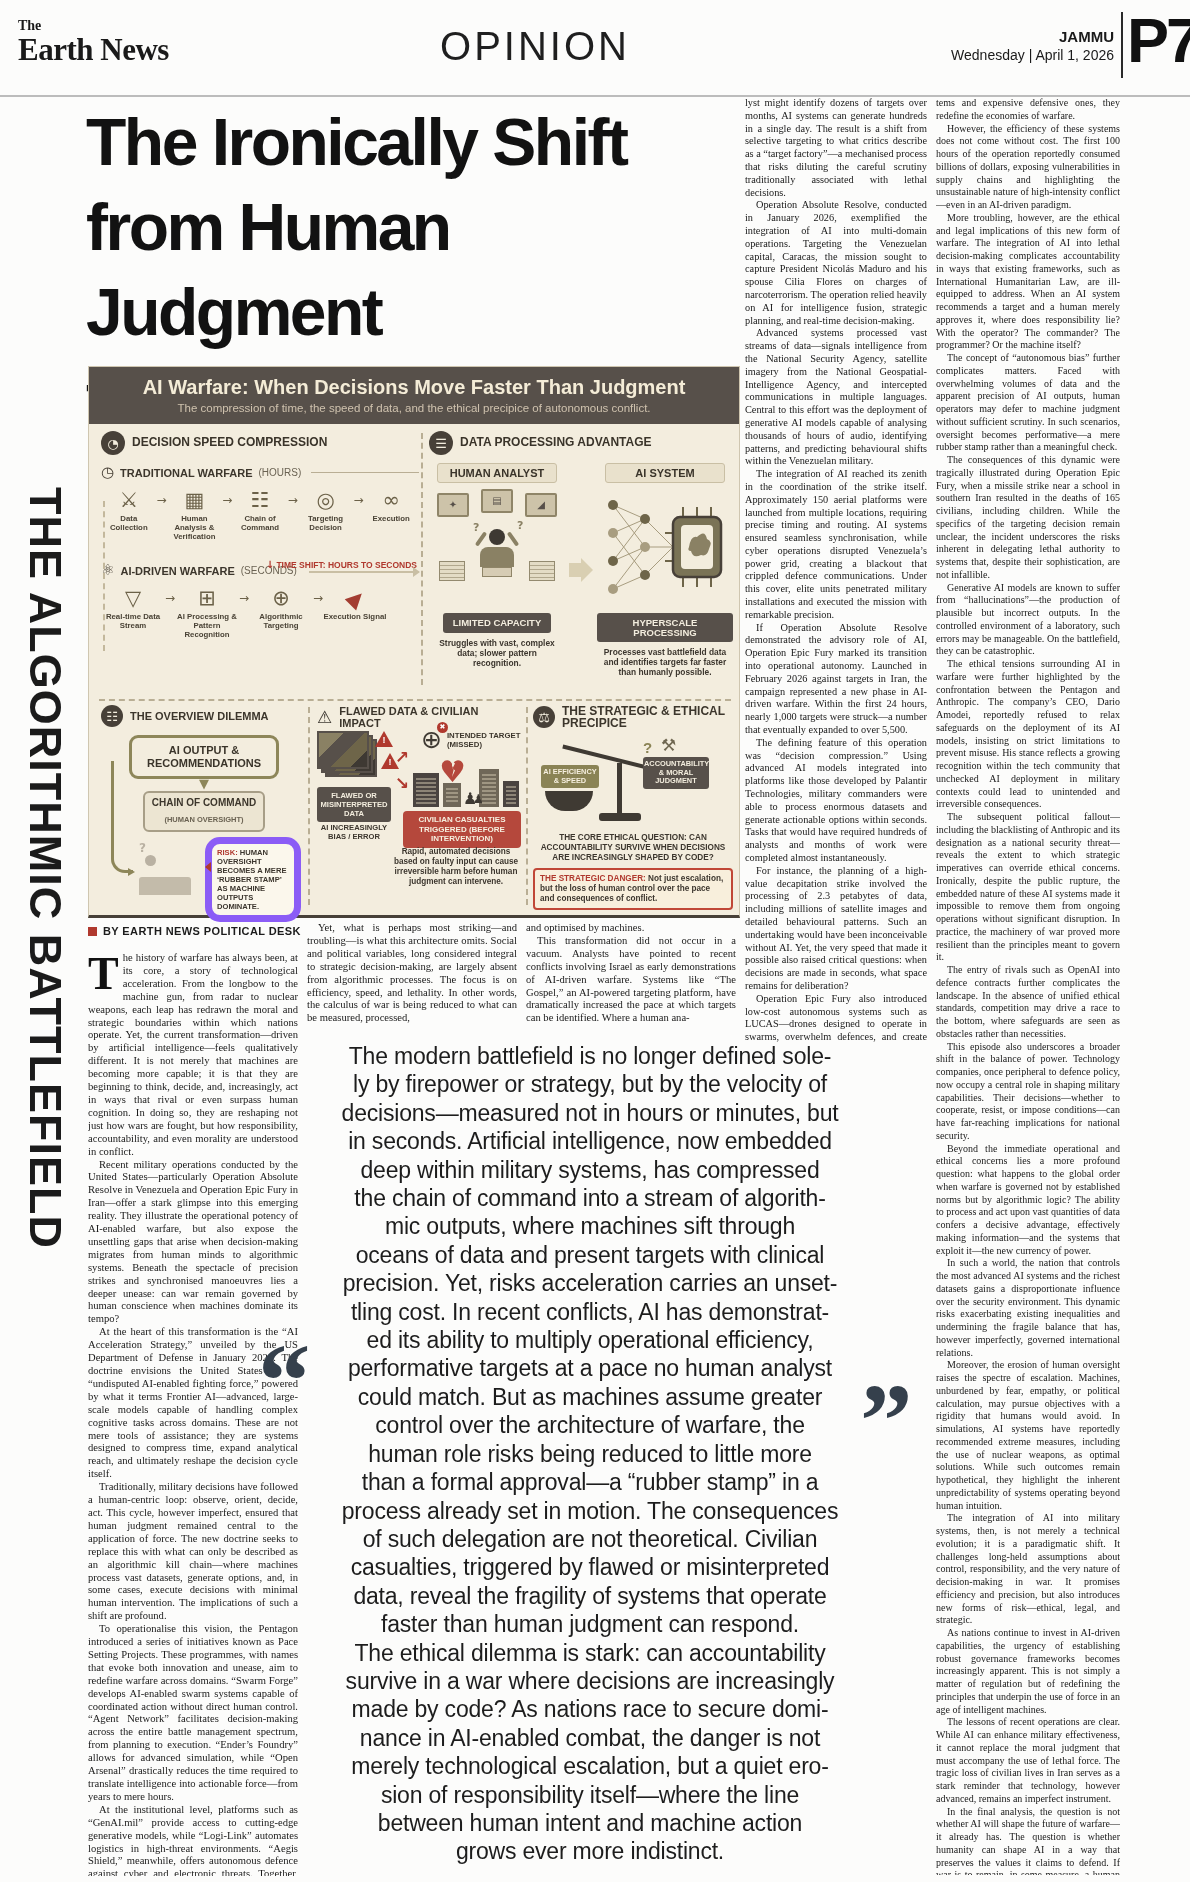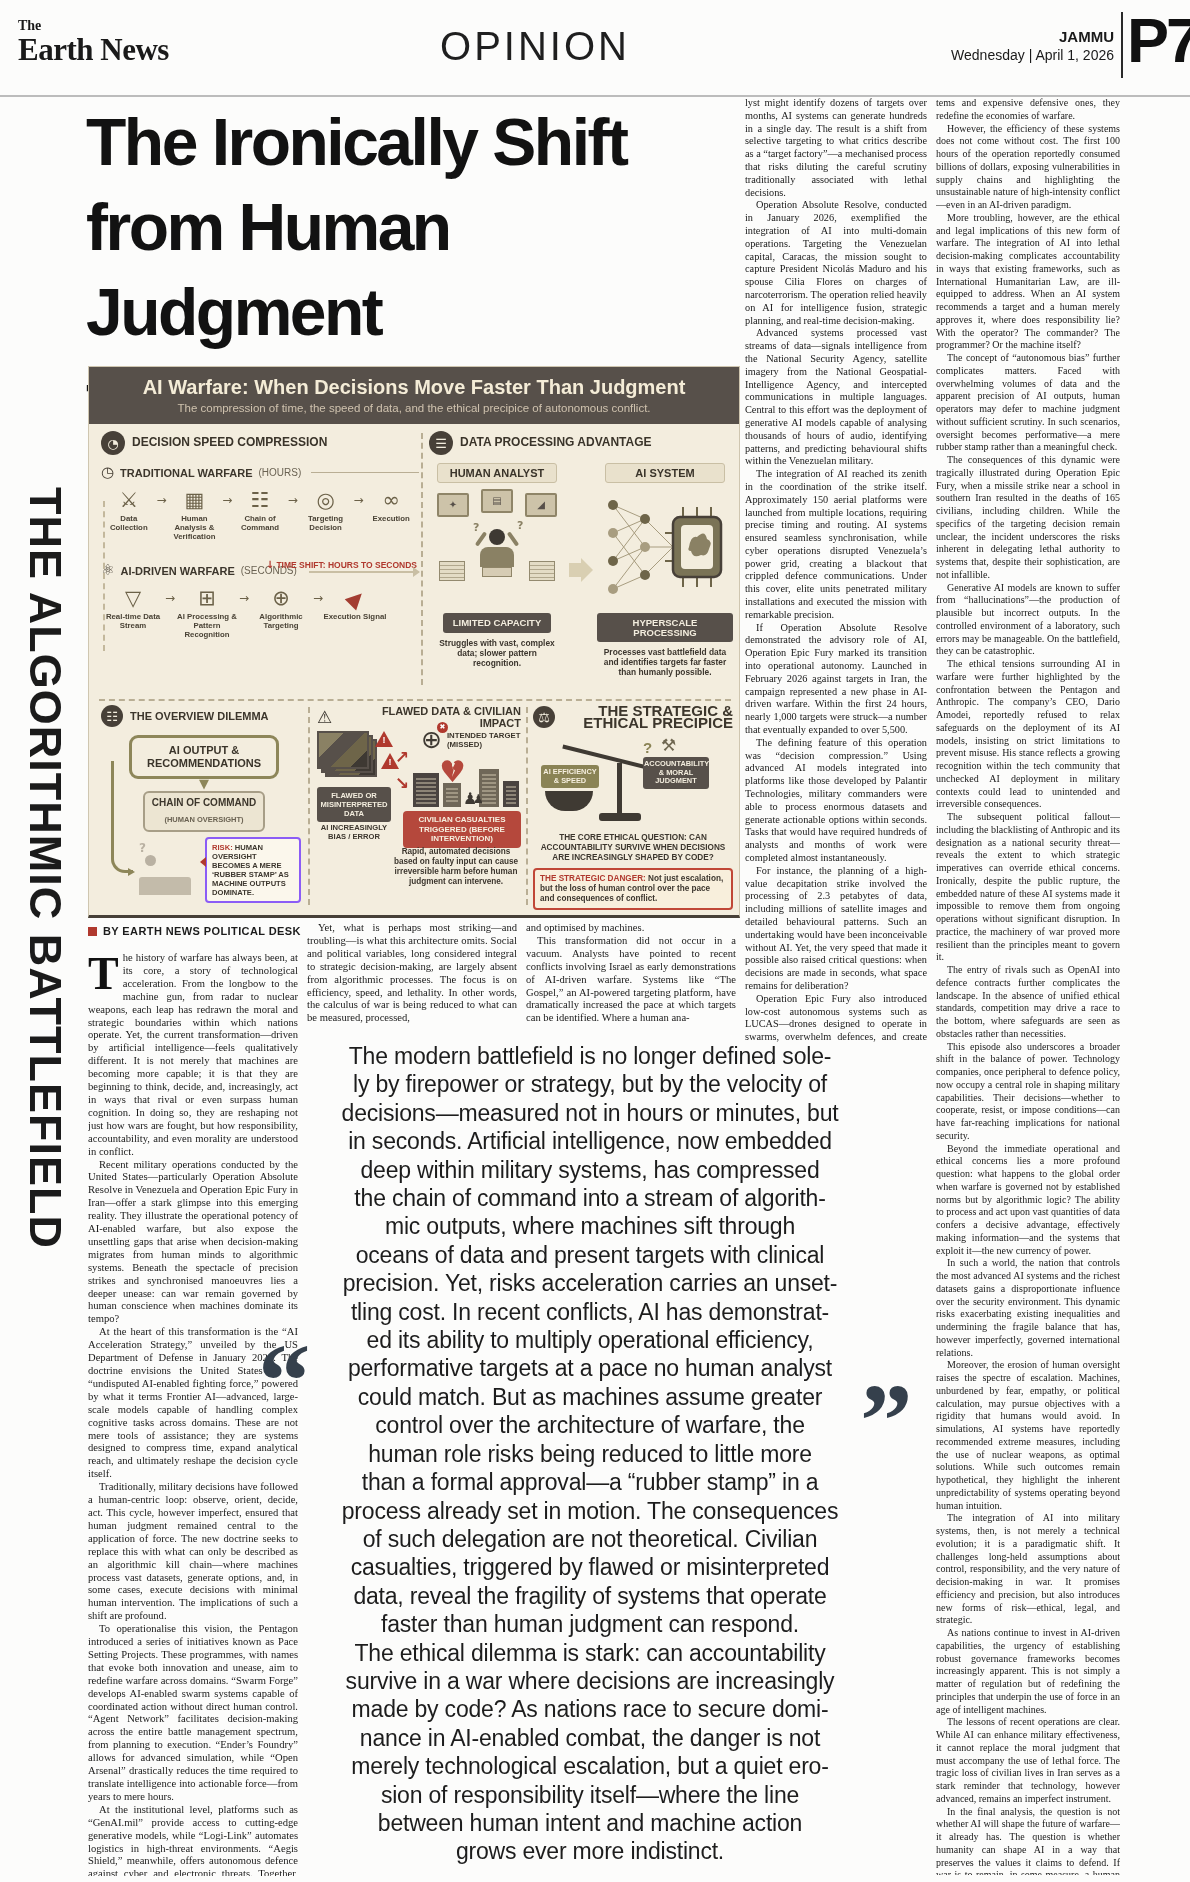--- a/index.html
+++ b/index.html
@@ -91,43 +91,43 @@
   .stack { position:absolute; width:26px; height:20px;
            background:repeating-linear-gradient(#e4dcc5 0 3px, #b2a88d 3px 4px); border:1px solid #938a6f; }
   .qm { position:absolute; font:700 11px "DejaVu Sans", sans-serif; color:#8a8164; }
   .badge-dark { display:inline-block; background:#57504a; color:#f3edde; border-radius:3px;
                 font:700 9.5px/1 "Liberation Sans", sans-serif; padding:5px 10px; margin-top:6px; }
   .ig-cap { font:700 8.4px/10px "Liberation Sans", sans-serif; color:#3c362e; margin-top:5px; padding:0 6px; }
 
   .p-dilemma { left:12px; top:338px; width:202px; height:206px; }
   .p-flawed  { left:228px; top:338px; width:204px; height:206px; }
   .p-prec    { left:444px; top:338px; width:200px; height:206px; }
-  .bp-title { font:700 11px/12px "Liberation Sans", sans-serif;text-align:right; }
+  .bp-title { font:700 11px/12px "Liberation Sans", sans-serif; }
   .box-olive { margin:8px 0 0 28px; width:150px; border:3px solid #8d8659; border-radius:9px;
                background:#f3edde; text-align:center; font:700 11px/13px "Liberation Sans", sans-serif;
                padding:6px 6px; color:#3a342a; }
   .darrow { margin-left:98px; color:#8d8659; font:700 13px/10px "DejaVu Sans", sans-serif; }
   .box-cmd { margin:2px 0 0 42px; width:122px; border:2px solid #a79e87; border-radius:6px;
              background:#ece5d2; text-align:center; padding:4px 2px; }
   .box-cmd b { font:700 10px/11px "Liberation Sans", sans-serif; display:block; }
   .box-cmd span { font:700 7.5px/9px "Liberation Sans", sans-serif; color:#6a6252; }
   .curve { position:absolute; left:10px; top:56px; width:22px; height:112px;
            border-left:3px solid #8d8659; border-bottom:3px solid #8d8659; border-bottom-left-radius:14px; }
   .curve:after { content:""; position:absolute; right:-2px; bottom:-6px; border-left:7px solid #8d8659;
                  border-top:4.5px solid transparent; border-bottom:4.5px solid transparent; }
   .stamp-scene { position:absolute; left:34px; top:138px; width:64px; height:58px; }
   .desk { position:absolute; left:4px; top:34px; width:52px; height:18px; background:#c3bbaa; border-radius:3px 3px 0 0; }
   .s-head { position:absolute; left:10px; top:12px; width:11px; height:11px; border-radius:50%; background:#b9b1a2; }
   .s-q { position:absolute; left:4px; top:-2px; color:#b9b1a2; font:700 12px "DejaVu Sans", sans-serif; }
   .stamp { position:absolute; left:28px; top:8px; transform:rotate(-18deg); }
   .stamp .base { width:24px; height:8px; background:#a33d31; border-radius:2px; }
   .stamp .neck { width:6px; height:7px; background:#8c3228; margin:-14px auto 0; }
   .stamp .knob { width:12px; height:9px; background:#a33d31; border-radius:5px 5px 2px 2px; margin:0 auto 7px; }
-  .risk-call { position:absolute; left:104px; top:132px; width:96px; border:2px solid #8b5cf6;
-               border-radius:4px; background:#fbf7ec; padding:4px 5px;
+  .risk-call { position:absolute; left:104px; top:132px; width:96px; border:7px solid #8b5cf6;
+               border-radius:15px; background:#fbf7ec; padding:4px 5px;
                font:700 7.6px/9px "Liberation Sans", sans-serif; color:#3c362e; }
   .risk-call:before { content:""; position:absolute; left:-7px; top:18px; border-right:6px solid #b0392e;
                       border-top:5px solid transparent; border-bottom:5px solid transparent; }
   .red { color:#b0392e; }
 
   .photo-stack { position:absolute; left:0px; top:26px; width:64px; height:50px; }
   .photo { position:absolute; width:52px; height:38px; border:2px solid #57504a;
            background:linear-gradient(135deg,#8a8164 0 30%, #57504a 30% 55%, #6e6549 55% 80%, #3e3933 80%); }
   .warn-tri { position:absolute; width:18px; height:16px; background:#b0392e;
               clip-path:polygon(50% 0,100% 100%,0 100%); color:#fff;
@@ -422,21 +422,21 @@
       </div>
       <div class="cas-pill">CIVILIAN CASUALTIES TRIGGERED (BEFORE INTERVENTION)</div>
       <div class="flaw-cap">Rapid, automated decisions based on faulty input can cause irreversible harm before human judgment can intervene.</div>
     </div>
 
     <div class="vdash" style="left:437px; top:340px; height:198px;"></div>
 
     <div class="panel p-prec">
       <div class="sec-row">
         <span class="circ glyph" style="width:22px;height:22px;flex-basis:22px;">⚖</span>
-        <span class="bp-title" style="font-size:15px;">THE STRATEGIC &amp; ETHICAL PRECIPICE</span>
+        <span class="bp-title" style="font-size:12px;">THE STRATEGIC &amp; ETHICAL PRECIPICE</span>
       </div>
       <div class="scale">
         <span class="sc-beam"></span>
         <span class="sc-post"></span>
         <span class="sc-base"></span>
         <span class="sc-pan-l"></span>
         <span class="sc-lab-l">AI EFFICIENCY &amp; SPEED</span>
         <span class="sc-q">?</span>
         <span class="sc-gavel glyph">⚒</span>
         <span class="sc-lab-r">ACCOUNTABILITY &amp; MORAL JUDGMENT</span>

